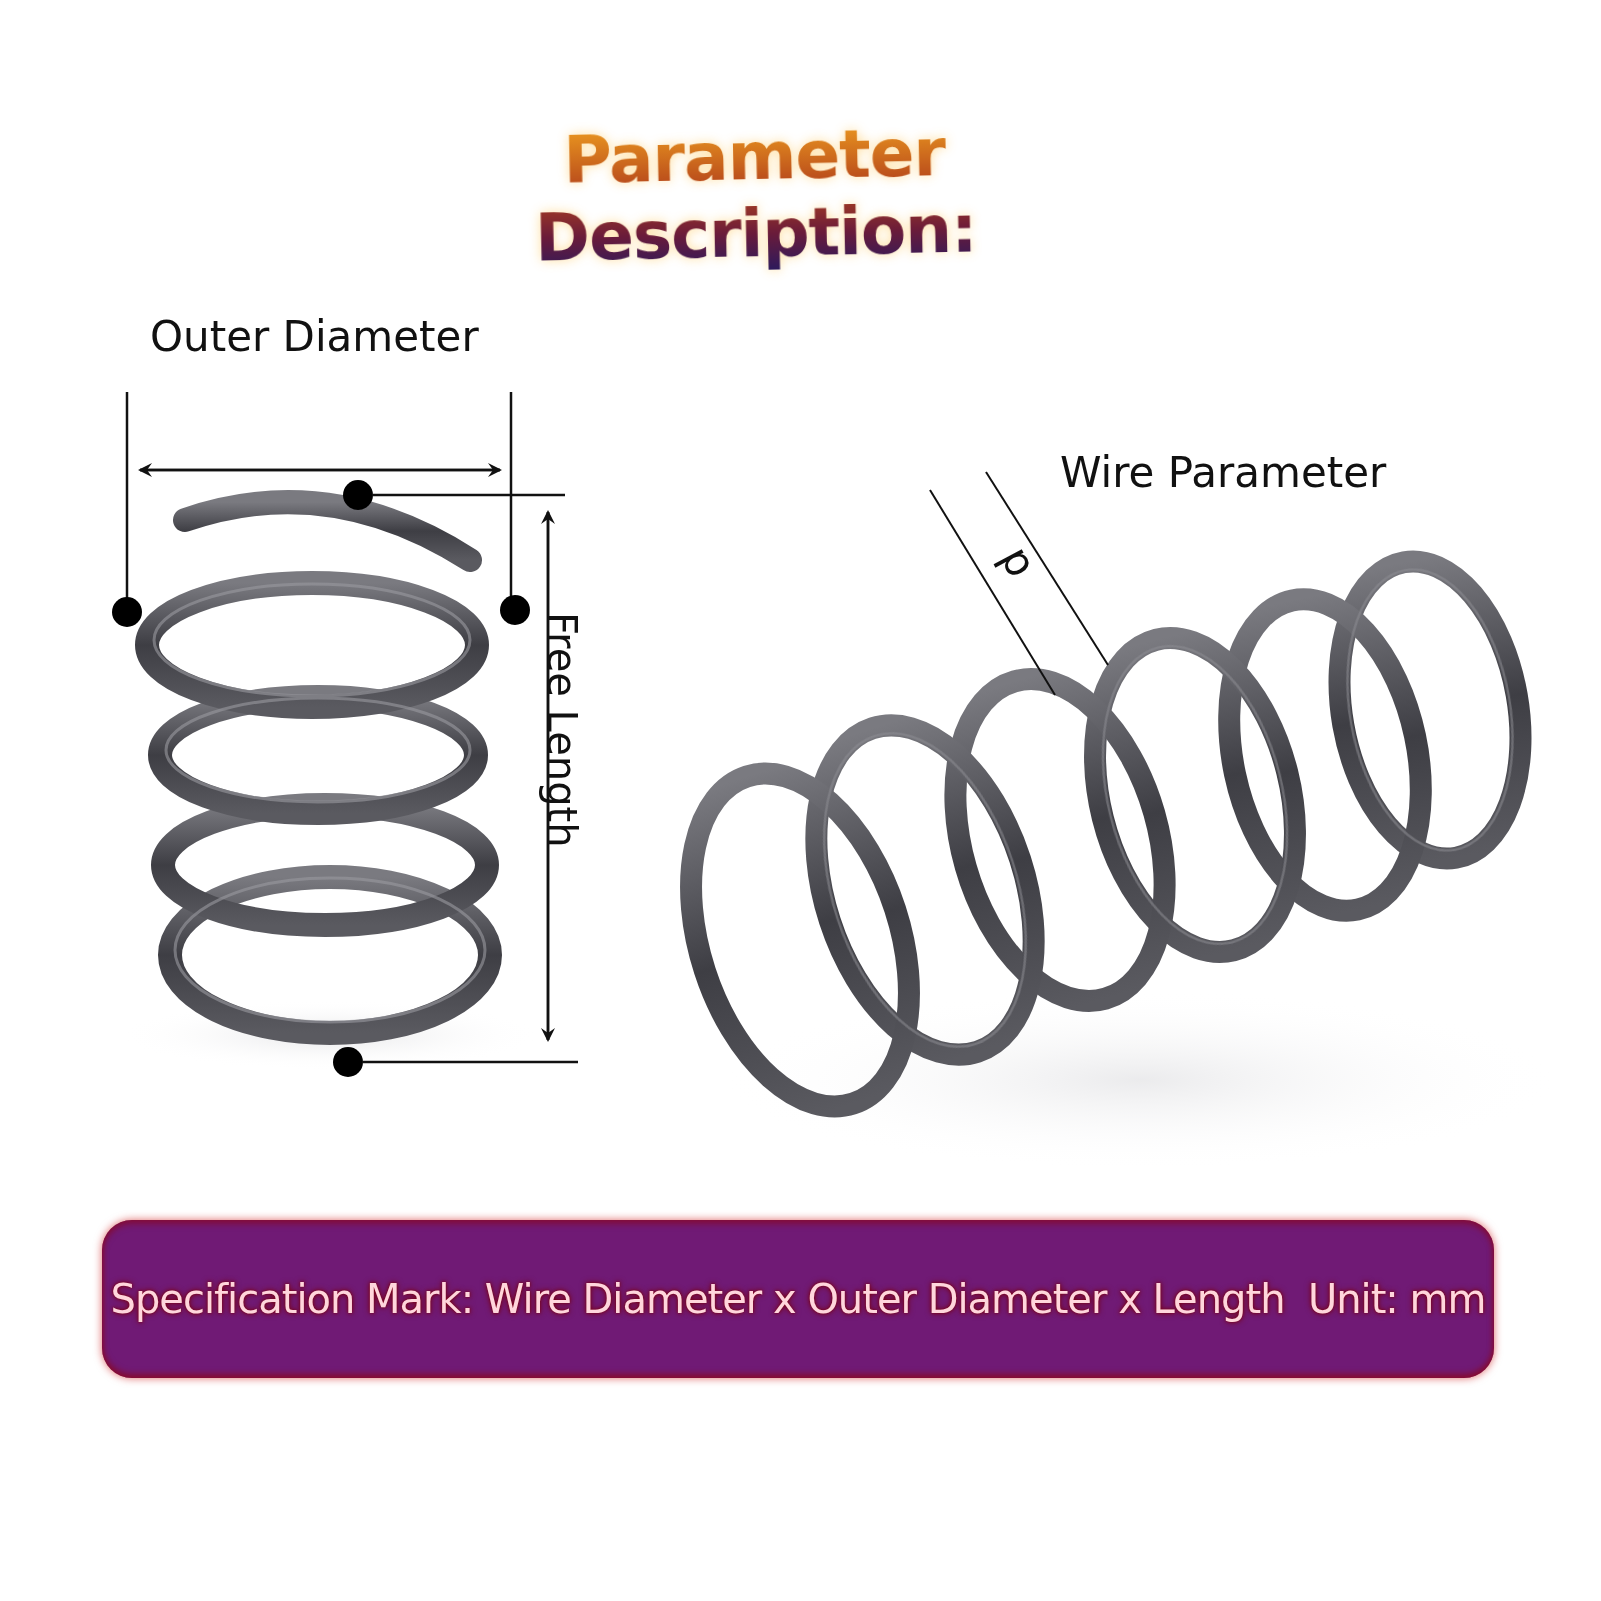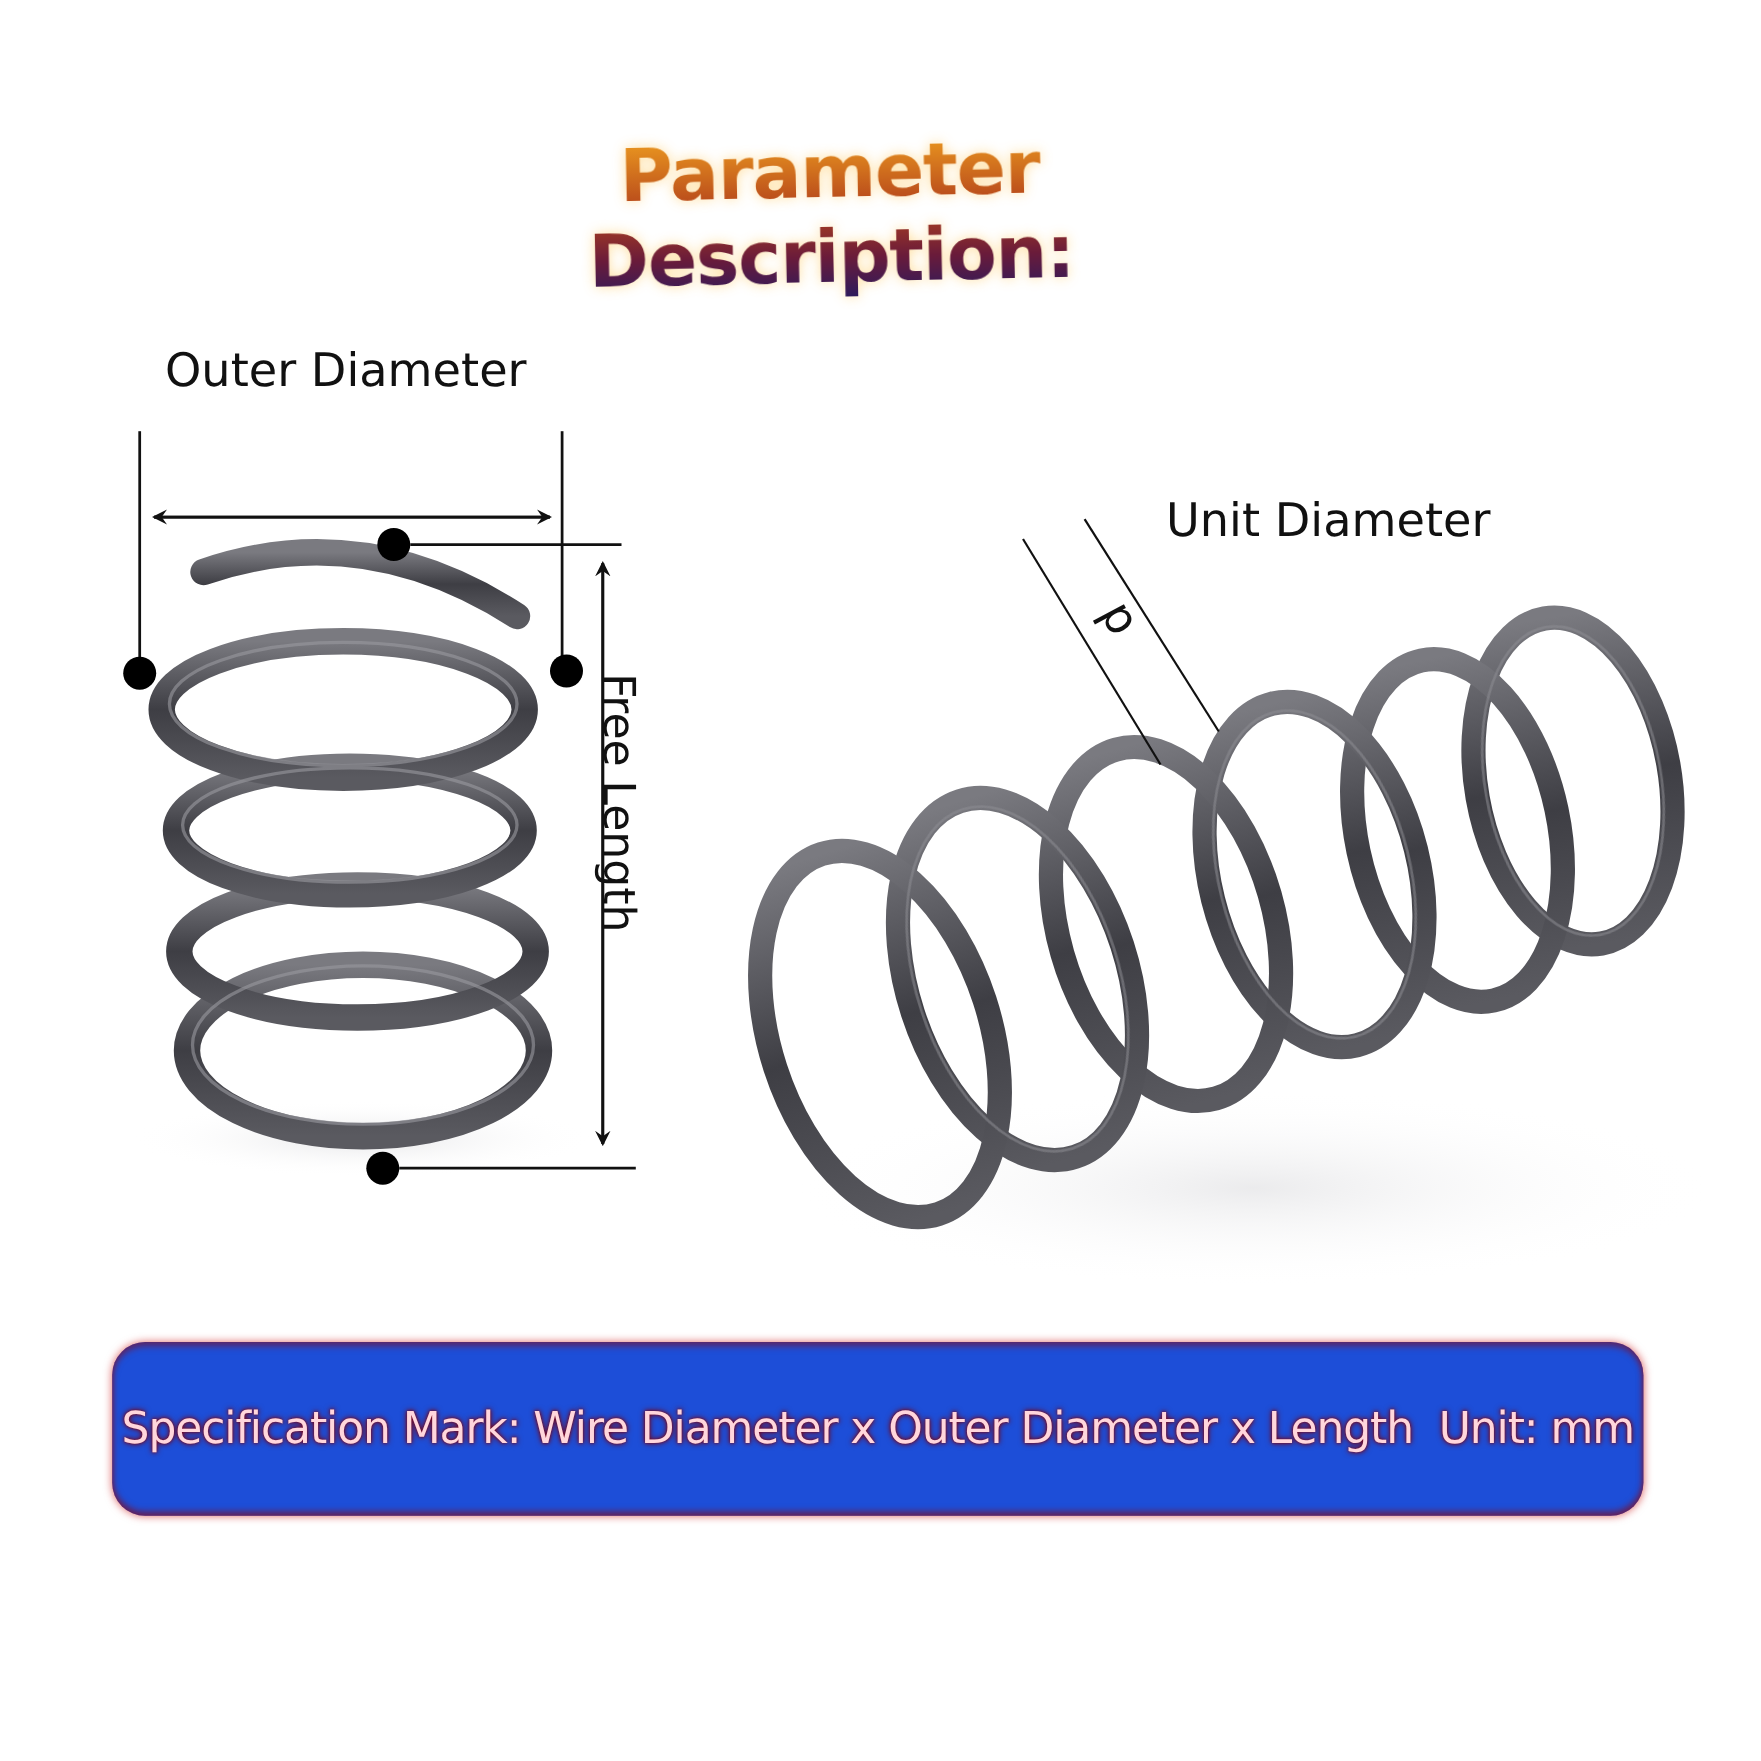--- a/index.html
+++ b/index.html
@@ -14,21 +14,21 @@
     transform: rotate(-1.2deg);
   }
   .label { position: absolute; color: #111; font-family: "DejaVu Sans", sans-serif; font-size: 42px; white-space: nowrap; }
   .outer-label { left: 150px; top: 312px; }
   .wire-label { left: 1060px; top: 448px; }
   .free-label { left: 585px; top: 612px; transform-origin: 0 0; transform: rotate(90deg); font-size: 40px; }
   .d-label { left: 1000px; top: 540px; font-size: 42px; transform: rotate(-118deg); transform-origin: center; }
   svg.art { position: absolute; left: 0; top: 0; }
   .banner {
     position: absolute; left: 102px; top: 1220px; width: 1392px; height: 158px;
-    background: #1d4ed8; border-radius: 30px;
+    background: #701a75; border-radius: 30px;
     box-shadow: 0 0 8px rgba(200,0,0,0.6), inset 0 -4px 6px rgba(150,0,0,0.6), inset 0 4px 6px rgba(150,0,0,0.5);
     display: flex; align-items: center; justify-content: center;
   }
   .banner-text {
     color: #ffd6dc; font-family: "DejaVu Sans", sans-serif; font-size: 40px; letter-spacing: -1px;
     text-shadow: 0 0 3px #7a0010, 0 0 6px #7a0010; white-space: pre;
   }
 </style>
 </head>
 <body>
@@ -105,18 +105,18 @@
   </g>
 
   <g stroke="#111" stroke-width="2">
     <line x1="930" y1="490" x2="1055" y2="695"></line>
     <line x1="986" y1="472" x2="1108" y2="665"></line>
   </g>
 </svg>
 
 <div class="label outer-label">Outer Diameter</div>
 <div class="label free-label">Free Length</div>
-<div class="label wire-label">Unit Diameter</div>
+<div class="label wire-label">Wire Parameter</div>
 <div class="label d-label">d</div>
 
 <div class="banner">
   <span class="banner-text">Specification Mark: Wire Diameter x Outer Diameter x Length  Unit: mm</span>
 </div>
 
 </body></html>

